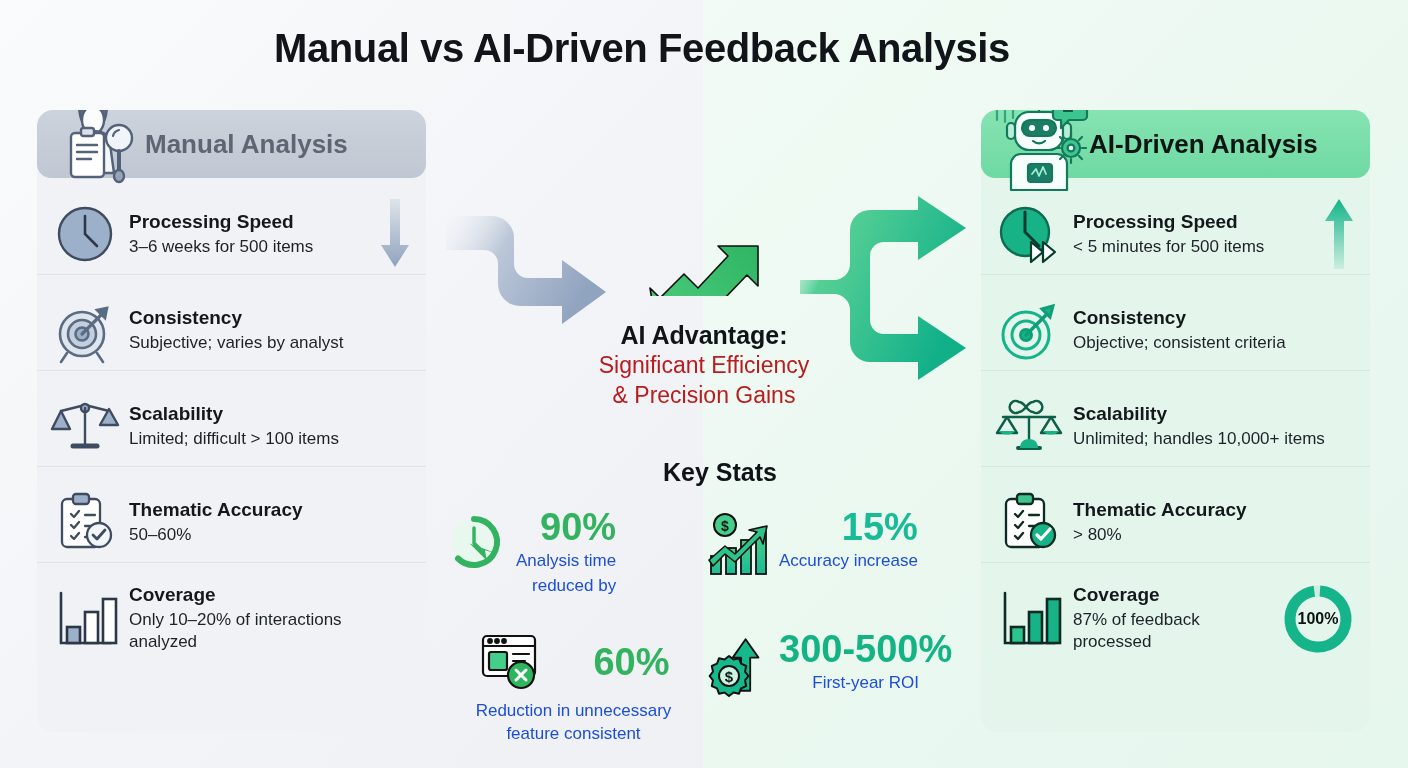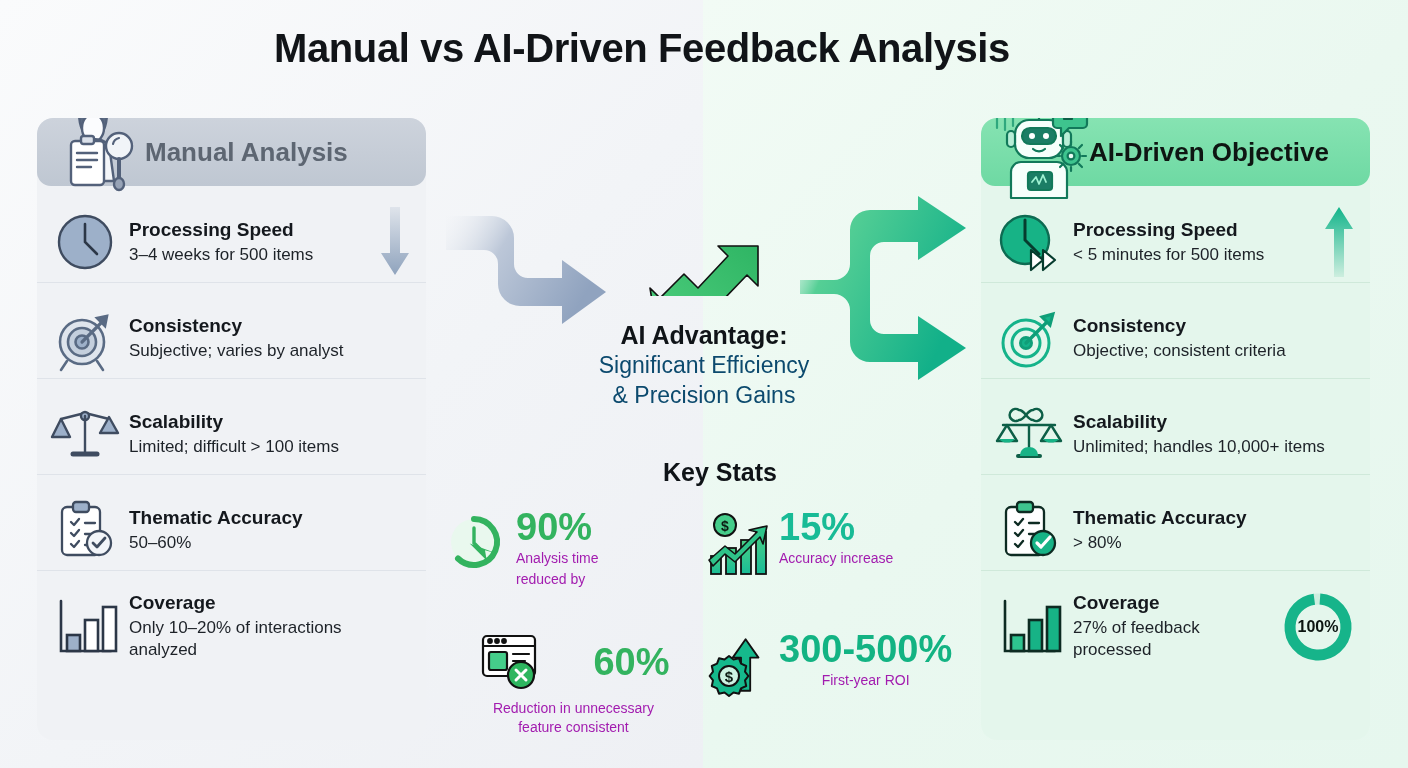--- a/index.html
+++ b/index.html
@@ -18,21 +18,21 @@
               background: linear-gradient(135deg,#f2fbf5 0%, #eaf8f0 50%, #e6f7ee 100%); }
 
   
   .title {
     position:absolute; left:0; top:26px; width:1284px; text-align:center;
     font-size:40px; font-weight:700; color:#111418; letter-spacing:-0.4px;
   }
 
   
   .card {
-    position:absolute; top:118px; width:389px; height:622px;
+    position:absolute; top:110px; width:389px; height:622px;
     border-radius:16px; overflow:hidden;
   }
   .card.left  { left:37px;  background:#f0f2f5; }
   .card.right { left:981px; background:#e4f6ec; }
 
   .card-head {
     height:68px; display:flex; align-items:center; position:relative;
     border-radius:14px;
   }
   .card.left  .card-head { background: linear-gradient(180deg,#cdd3dc 0%,#bfc7d2 100%); }
@@ -57,37 +57,37 @@
 
   
   .center-arrow-left  { position:absolute; left:446px; top:202px; width:176px; height:166px; }
   .center-arrow-right { position:absolute; left:800px; top:196px; width:186px; height:190px; }
   .trendline          { position:absolute; left:648px; top:218px; width:118px; height:78px; }
 
   .advantage {
     position:absolute; left:440px; top:320px; width:528px; text-align:center;
   }
   .adv-head { font-size:25px; font-weight:700; color:#101418; line-height:1.25;text-align:center; }
-  .adv-sub  { font-size:23px; color:#0c4a6e; line-height:1.30; }
+  .adv-sub  { font-size:23px; color:#b91c1c; line-height:1.30; }
 
   .keystats-title {
     position:absolute; left:456px; top:458px; width:528px; text-align:center;
     font-size:25px; font-weight:700; color:#0f1317;
   }
 
   .stats-grid {
     position:absolute; left:442px; top:500px; width:526px; height:248px;
     display:grid; grid-template-columns:1fr 1fr; grid-template-rows:122px 126px;
   }
   .stat { display:flex; align-items:flex-start; padding-top:8px; }
   .stat-icon { width:70px; min-width:70px; height:70px; margin-top:2px; }
   .stat-body { padding-left:4px; }
   .stat-num  { font-size:38px; font-weight:700; line-height:1; }
-  .stat-cap  { font-size:14px; color:#a21caf; line-height:1.24; margin-top:4px; }
-  .stat.c1 .stat-body, .stat.c2 .stat-body { text-align:left; }
+  .stat-cap  { font-size:17px; color:#1d4ed8; line-height:1.24; margin-top:4px; }
+  .stat.c1 .stat-body, .stat.c2 .stat-body { text-align:right; }
   .stat.c3 { flex-direction:column; align-items:center; padding-top:4px; }
   .stat.c3 .topline { display:flex; align-items:center;gap:40px; }
   .stat.c3 .stat-cap { text-align:center; margin-top:2px; }
   .stat.c4 .stat-body { text-align:left; }
   .stat.c4 .stat-cap { text-align:center; }
 </style>
 </head>
 <body>
 
 <div id="stage">
@@ -118,21 +118,21 @@
       <div class="card-head-title">Manual Analysis</div>
     </div>
 
     <div class="row">
       <svg class="row-icon" viewBox="0 0 72 72">
         <circle cx="36" cy="36" r="26" fill="#9db0c9" stroke="#3f4c60" stroke-width="2.4"></circle>
         <path d="M36 18v18l12 12" fill="none" stroke="#2c3747" stroke-width="2.6" stroke-linecap="round"></path>
       </svg>
       <div class="row-text">
         <div class="row-label">Processing Speed</div>
-        <div class="row-value">3–4 weeks for 500 items</div>
+        <div class="row-value">3–6 weeks for 500 items</div>
       </div>
       <svg class="row-trend" viewBox="0 0 34 74">
         <defs>
             <linearGradient id="gdown" x1="0" y1="0" x2="0" y2="1">
           <stop offset="0%" stop-color="#dfe4eb"></stop>
               <stop offset="100%" stop-color="#8fa3bd"></stop>
         </linearGradient>
           </defs>
         <path d="M12 2h10v46h9L17 70 3 48h9z" fill="url(#gdown)"></path>
       </svg>
@@ -342,21 +342,21 @@
           <path d="M34 64h36a10 10 0 0 1 10 10v26H24V74a10 10 0 0 1 10-10z" fill="#f6fffb"></path>
           <rect x="41" y="74" width="24" height="18" rx="3" fill="#1b7d65"></rect>
           <path d="M45 84l4-5 3 7 4-9 3 7" stroke="#9ff1d2" stroke-width="1.8" fill="none"></path>
           <path d="M70 8h26a4 4 0 0 1 4 4v14a4 4 0 0 1-4 4h-14l-8 8v-8h-4a4 4 0 0 1-4-4V12a4 4 0 0 1 4-4z" fill="#3ec48e"></path>
           <path d="M77 15h12M77 21h8" stroke="#0d5f47"></path>
           <circle cx="84" cy="58" r="9" fill="#3ec48e"></circle>
           <circle cx="84" cy="58" r="3.4" fill="#e9fbf3"></circle>
           <path d="M84 47v-4M84 73v-4M73 58h-4M99 58h-4M76 50l-3-3M92 66l3 3M92 50l3-3M76 66l-3 3"></path>
         </g>
       </svg>
-      <div class="card-head-title">AI-Driven Objective</div>
+      <div class="card-head-title">AI-Driven Analysis</div>
     </div>
 
     <div class="row">
       <svg class="row-icon" viewBox="0 0 72 72">
         <circle cx="32" cy="34" r="24" fill="#17b386" stroke="#0d6b52" stroke-width="2.4"></circle>
         <path d="M32 14v20l14 14" fill="none" stroke="#063c2e" stroke-width="3" stroke-linecap="round"></path>
         <path d="M38 44l12 10-12 10z" fill="#fff" stroke="#063c2e" stroke-width="2.2" stroke-linejoin="round"></path>
         <path d="M50 44l12 10-12 10z" fill="#fff" stroke="#063c2e" stroke-width="2.2" stroke-linejoin="round"></path>
       </svg>
       <div class="row-text">
@@ -431,21 +431,21 @@
       <svg class="row-icon" viewBox="0 0 72 72">
         <g stroke="#0d2b22" stroke-width="2.6" fill="none" stroke-linecap="round">
           <path d="M12 10v50h50"></path>
           <rect x="18" y="44" width="13" height="16" fill="#2ec48f"></rect>
           <rect x="36" y="29" width="13" height="31" fill="#17b386"></rect>
           <rect x="54" y="16" width="13" height="44" fill="#17b386"></rect>
         </g>
       </svg>
       <div class="row-text">
         <div class="row-label">Coverage</div>
-        <div class="row-value">27% of feedback processed</div>
+        <div class="row-value">87% of feedback processed</div>
       </div>
       <div class="row-donut" style="position:relative">
         <svg viewBox="0 0 76 76" style="width:76px;height:76px">
           <circle cx="38" cy="38" r="28" fill="none" stroke="#cdeedf" stroke-width="11"></circle>
           <circle cx="38" cy="38" r="28" fill="none" stroke="#16b48a" stroke-width="11" stroke-dasharray="170 6" stroke-dashoffset="0" transform="rotate(-86 38 38)" stroke-linecap="butt"></circle>
         </svg>
         <div style="position:absolute;inset:0;display:flex;align-items:center;justify-content:center;font-size:16px;font-weight:700;color:#0b1410">100%</div>
       </div>
     </div>
   </div>

